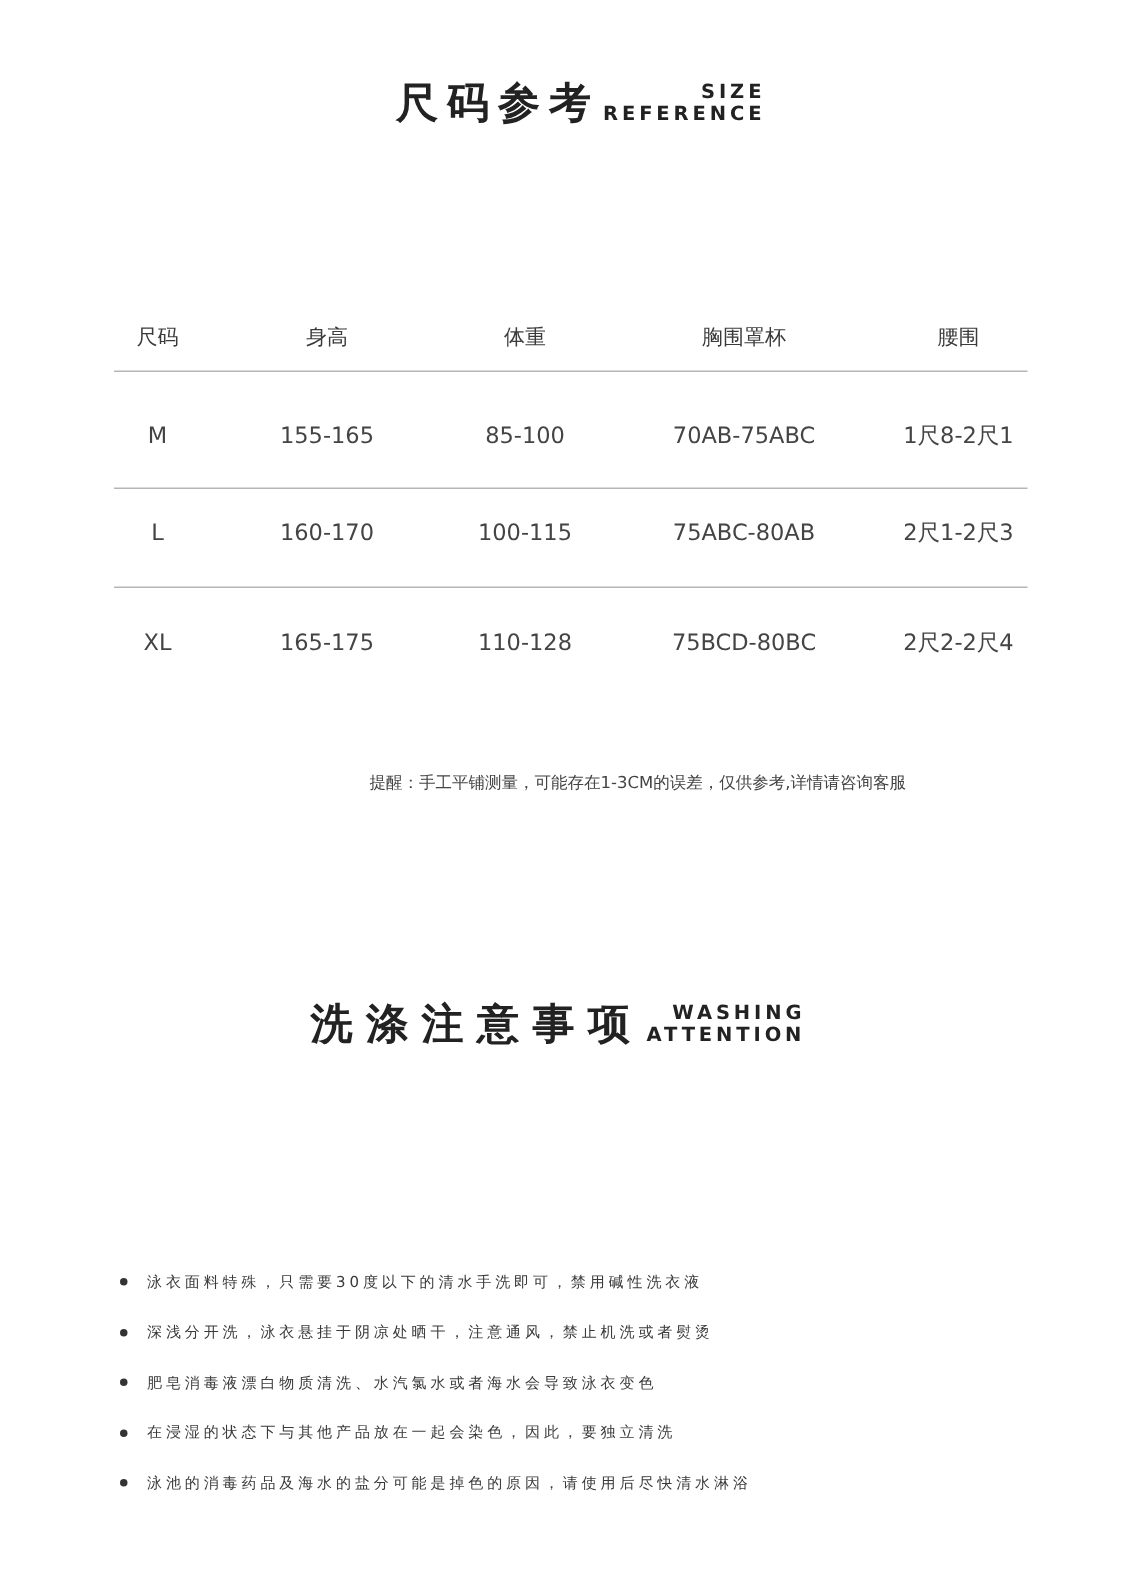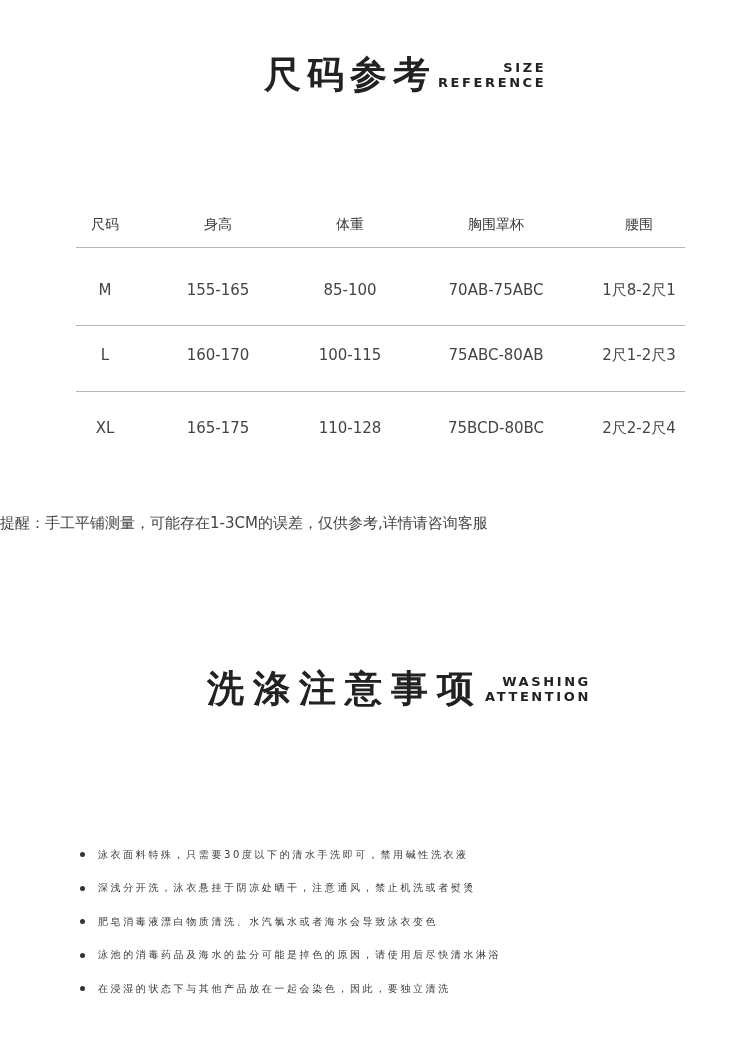--- a/index.html
+++ b/index.html
@@ -1,21 +1,21 @@
 <!DOCTYPE html>
 <html><head>
   <meta charset="utf-8">
   <style>
     * { margin: 0; padding: 0; box-sizing: border-box; }
     html, body { width: 750px; height: 1055px; background: #ffffff; overflow: hidden; }
     body { position: relative; font-family: "DejaVu Sans", "Liberation Sans", sans-serif; color: #333333; }
 
     .section-title { position: absolute; display: flex; align-items: center; }
     .section-title .cn {
-      font-size: 37px; font-weight: bold; color: #222222; letter-spacing: 6px;
+      font-size: 28px; font-weight: bold; color: #222222; letter-spacing: 6px;
       font-family: "DejaVu Sans", sans-serif;
     }
     .section-title .en {
       display: flex; flex-direction: column; margin-left: 2px;
       font-family: "DejaVu Sans", "Liberation Sans", sans-serif;
       font-weight: bold; font-size: 13px; line-height: 15px; color: #222222;
       letter-spacing: 2.6px;
       align-items: flex-end;
     }
     #size-title { left: 264px; top: 50px; }
@@ -37,22 +37,22 @@
     .tbody-row.r2 { border-bottom: none; }
     .tbody-row.r2 .cell { top: 27px; }
 
     .c0 { left: 29px; }
     .c1 { left: 142px; }
     .c2 { left: 274px; }
     .c3 { left: 420px; }
     .c4 { left: 563px; }
 
     .note {
-      position: absolute; left: 0; width: 604px; top: 514px; text-align: left;
-      font-size: 15px; color: #444444;
+      position: absolute; left: 0; width: 604px; top: 514px; text-align: right;
+      font-size: 11px; color: #444444;
     }
 
     .wash-list { position: absolute; left: 80px; top: 838px; list-style: none; }
     .wash-list li {
       display: flex; align-items: center; height: 33.5px;
       font-size: 10px; color: #3a3a3a; letter-spacing: 2.6px; white-space: nowrap;
     }
     .wash-list .bullet {
       display: inline-block; width: 5px; height: 5px; border-radius: 50%;
       background: #333333; margin-right: 13px; flex: 0 0 auto;
@@ -118,19 +118,19 @@
   <li>
     <span class="bullet"></span>
     <span>深浅分开洗，泳衣悬挂于阴凉处晒干，注意通风，禁止机洗或者熨烫</span>
   </li>
   <li>
     <span class="bullet"></span>
     <span>肥皂消毒液漂白物质清洗、水汽氯水或者海水会导致泳衣变色</span>
   </li>
   <li>
     <span class="bullet"></span>
-    <span>泳池的消毒药品及海水的盐分可能是掉色的原因，请使用后尽快清水淋浴</span>
+    <span>在浸湿的状态下与其他产品放在一起会染色，因此，要独立清洗</span>
   </li>
   <li>
     <span class="bullet"></span>
-    <span>在浸湿的状态下与其他产品放在一起会染色，因此，要独立清洗</span>
+    <span>泳池的消毒药品及海水的盐分可能是掉色的原因，请使用后尽快清水淋浴</span>
   </li>
 </ul>
 
 </body></html>

